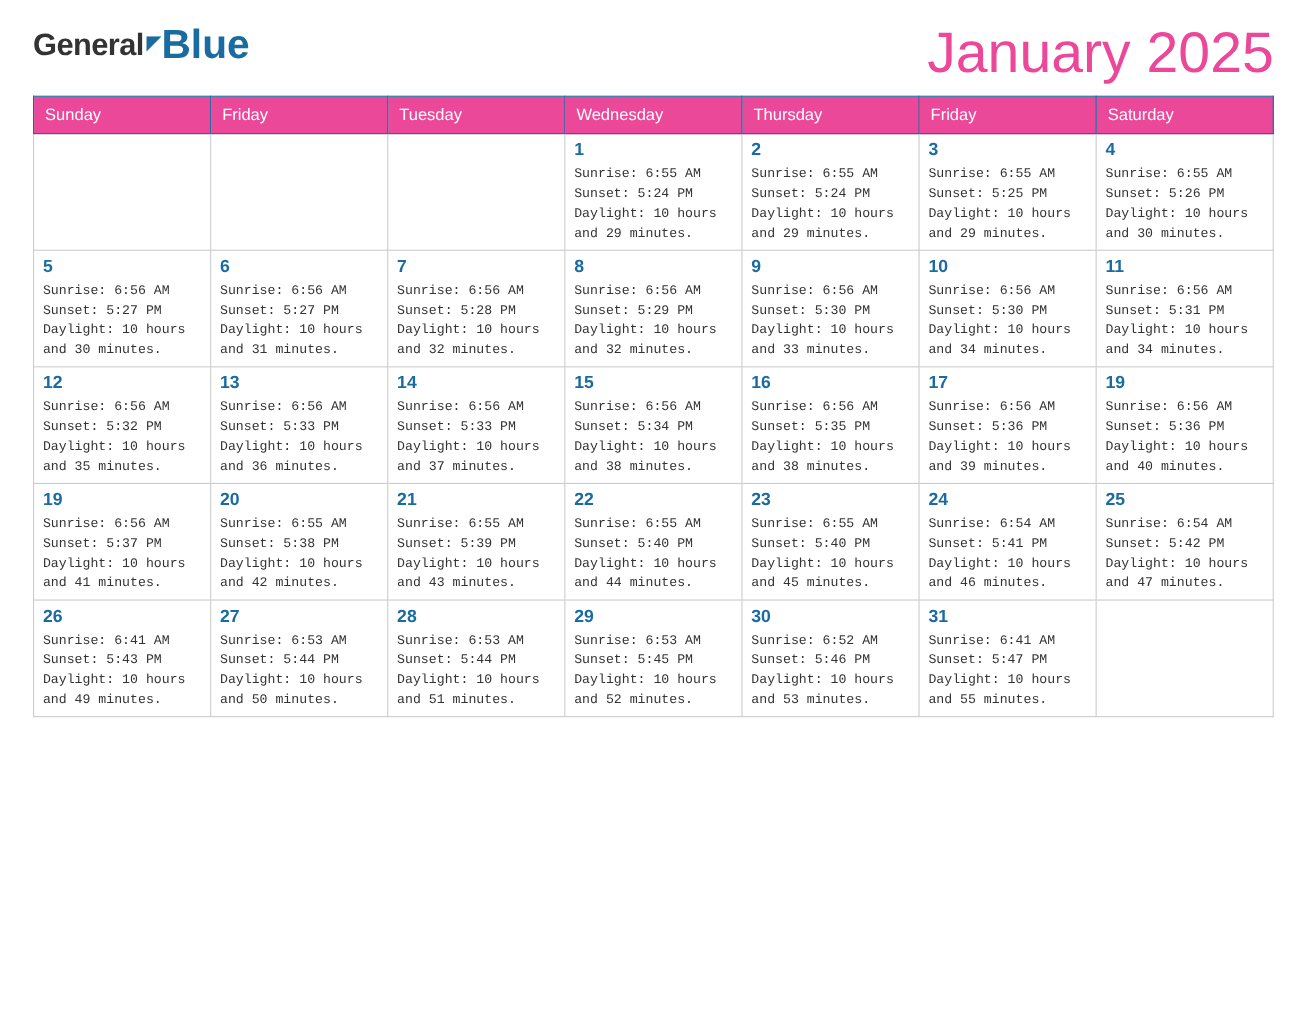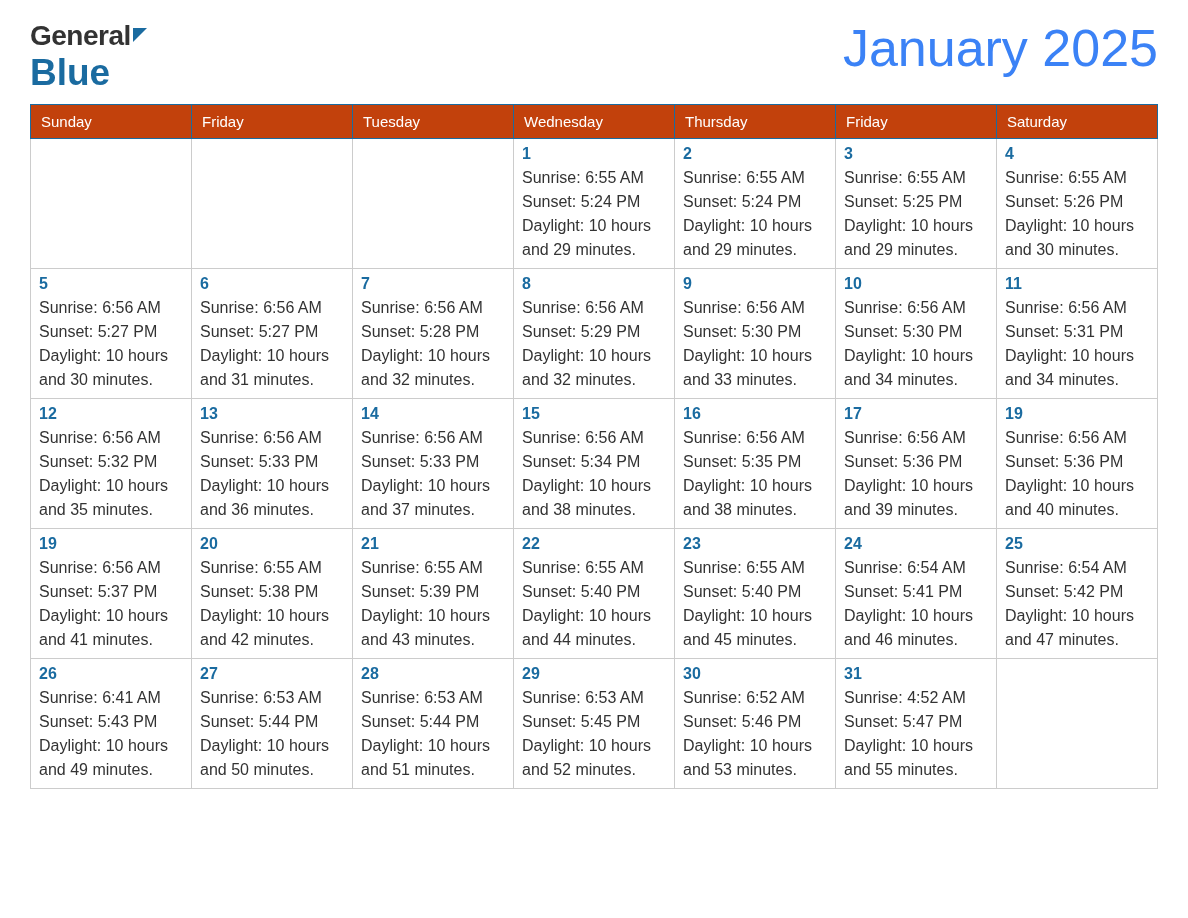--- a/index.html
+++ b/index.html
@@ -11,47 +11,47 @@
       min-height: 918px;
     }
     .header {
       display: flex;
       justify-content: space-between;
       align-items: flex-start;
       margin-bottom: 10px;
     }
     .logo-block {
       display: flex;
-      flex-direction: column;
+      flex-direction: row;
     }
     .logo-row1 {
       display: flex;
       align-items: center;
     }
     .title-block {
       text-align: right;
     }
     .calendar-title {
       font-size: 52px;
       font-weight: normal;
-      color: #3b82f6;
+      color: #ec4899;
       line-height: 1.1;
     }
     .calendar-subtitle {
       font-size: 20px;
       color: #444;
       margin-top: 4px;
     }
     .calendar-table {
       width: 100%;
       border-collapse: collapse;
       margin-top: 10px;
     }
     .calendar-table th {
-      background-color: #c2410c;
+      background-color: #ec4899;
       color: #fff;
       padding: 8px 10px;
       font-size: 15px;
       font-weight: normal;
       text-align: left;
       border: 1px solid #1a6ba0;
     }
     .calendar-table td {
       border: 1px solid #ccc;
       vertical-align: top;
@@ -59,23 +59,24 @@
       min-height: 90px;
       width: 14.28%;
     }
     .day-number {
       font-size: 16px;
       color: #1a6ba0;
       font-weight: bold;
       margin-bottom: 3px;
     }
     .day-info {
-      font-size: 16px;
+      font-size: 12px;
       color: #333;
       line-height: 1.5;
+      font-family: Liberation Mono, monospace;
     }
     .empty-cell {
       background: #fff;
     }
     .week-row td {
       height: 105px;
     }
   </style>
 </head>
 <body>
@@ -329,21 +330,21 @@
         </td>
         <td>
           <div class="day-number">30</div>
           <div class="day-info">Sunrise: 6:52 AM
 Sunset: 5:46 PM
 Daylight: 10 hours
 and 53 minutes.</div>
         </td>
         <td>
           <div class="day-number">31</div>
-          <div class="day-info">Sunrise: 4:52 AM
+          <div class="day-info">Sunrise: 6:41 AM
 Sunset: 5:47 PM
 Daylight: 10 hours
 and 55 minutes.</div>
         </td>
         <td class="empty-cell"></td>
       </tr>
     </tbody>
 </table>
 
 </body></html>

